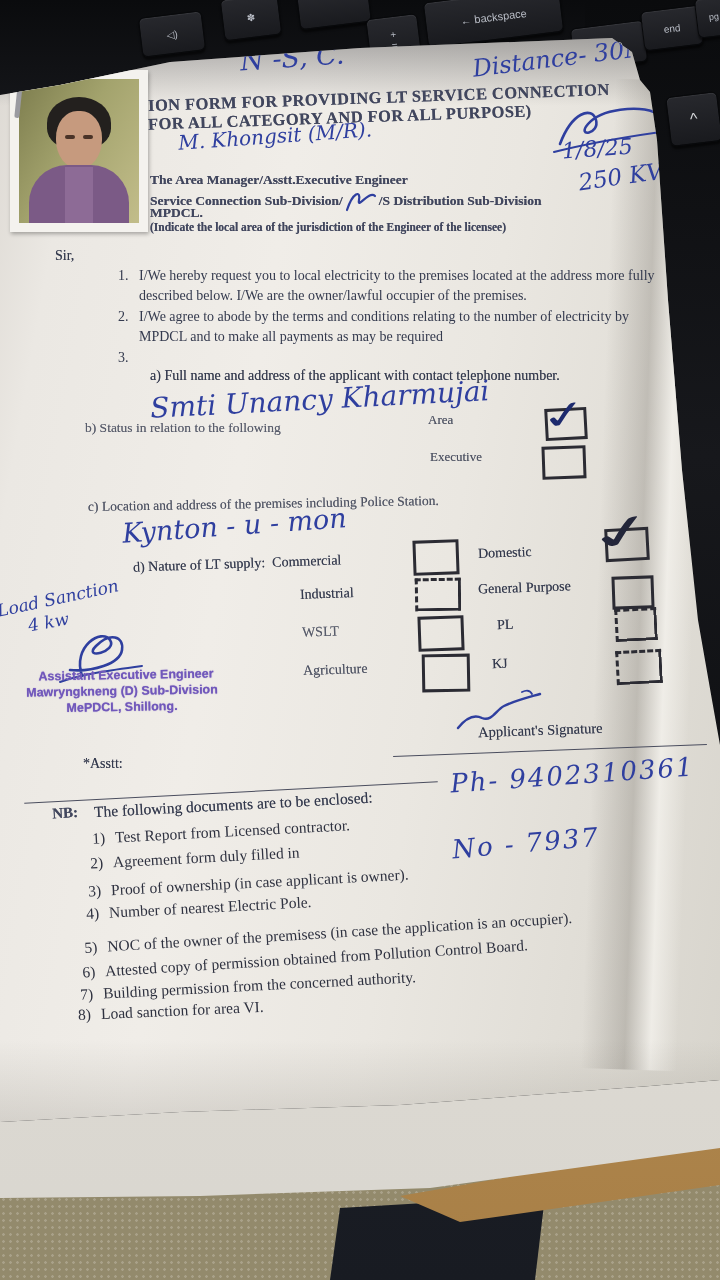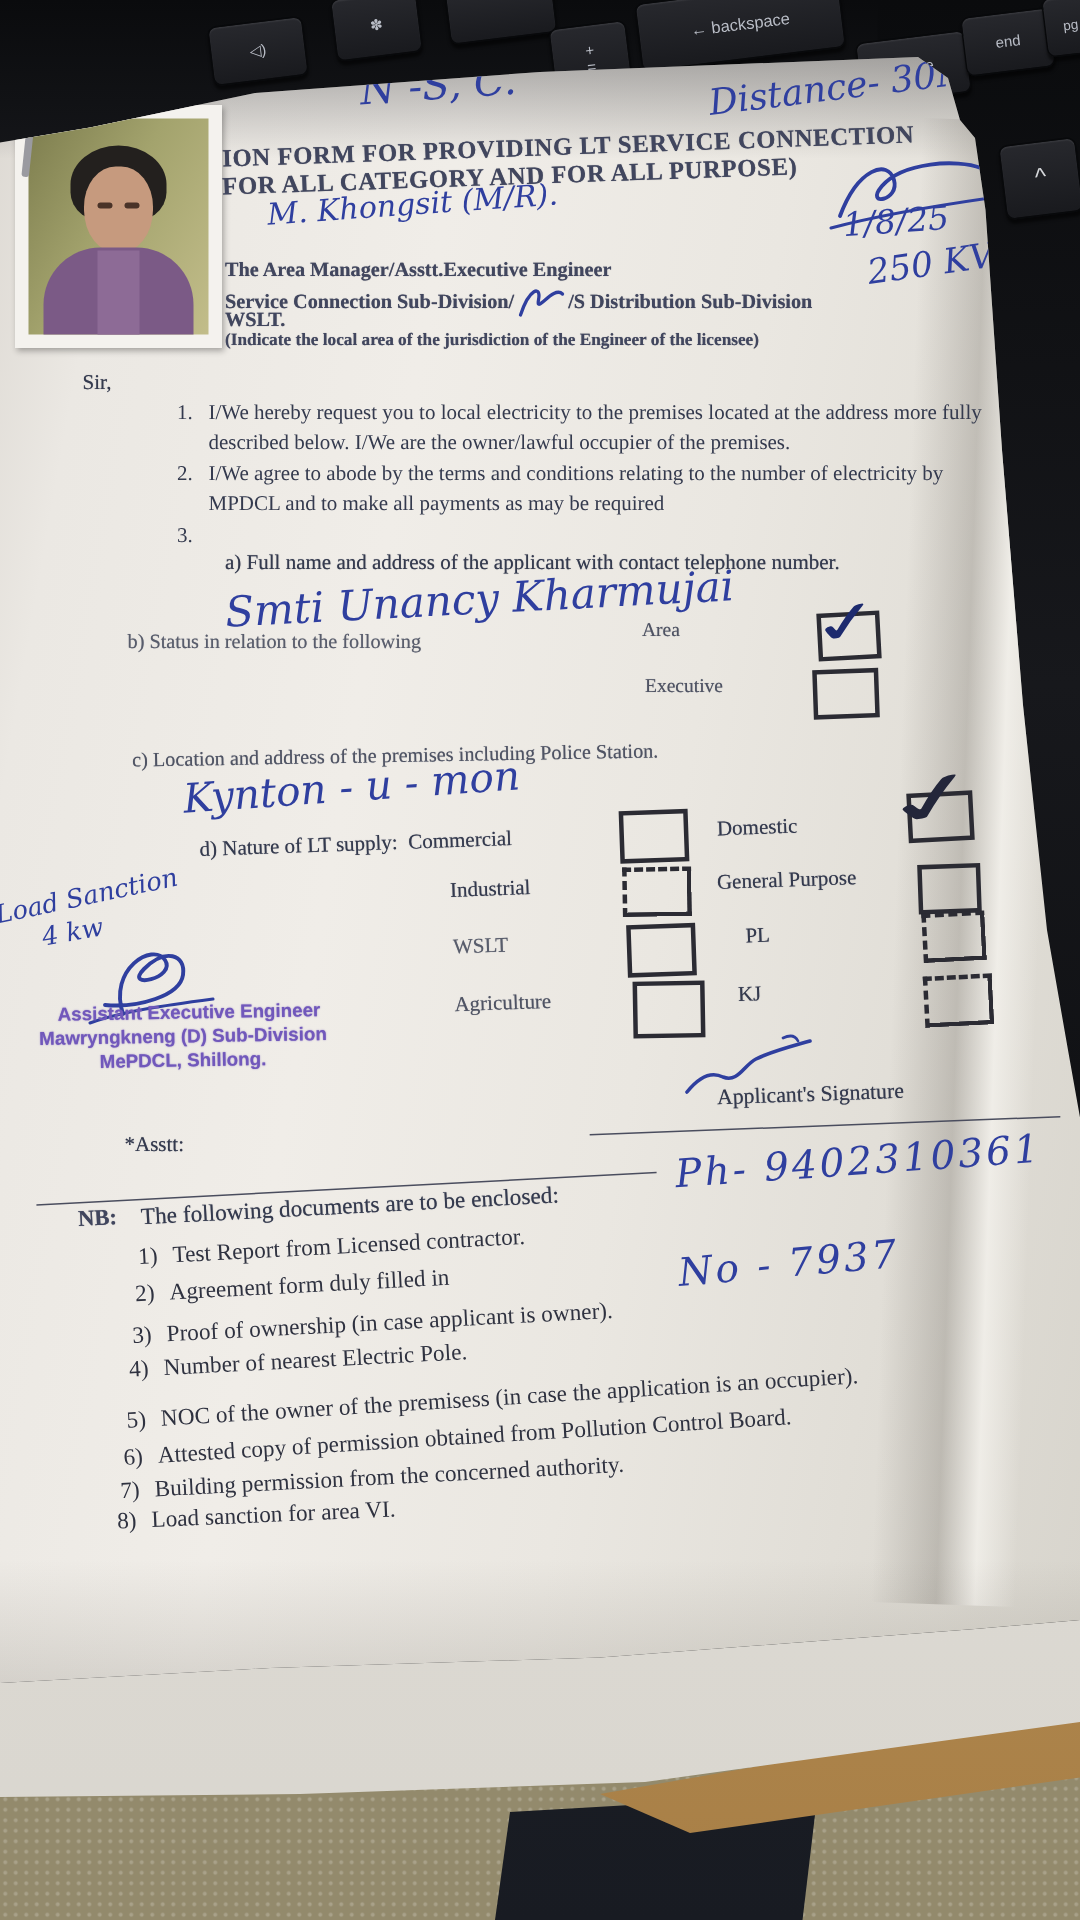--- a/index.html
+++ b/index.html
@@ -121,21 +121,21 @@
     <div class="abs hw" style="left:578px;top:162px;font-size:23px;transform:rotate(-8deg)">250 KVA.</div>
 
     <div class="abs print pb" style="left:150px;top:172px;font-size:13.5px">The Area Manager/Asstt.Executive Engineer</div>
     <div class="abs" style="left:150px;top:188px;display:flex;align-items:center">
       <span class="print pb" style="font-size:13.5px">Service Connection Sub-Division/</span>
       <svg class="ink" width="36" height="26" viewBox="0 0 36 26">
           <path d="M4 22 C 10 4, 18 2, 16 12 C 14 22, 26 2, 32 8" stroke-width="2.2"></path>
         </svg>
       <span class="print pb" style="font-size:13.5px">/S Distribution Sub-Division</span>
     </div>
-    <div class="abs print pb" style="left:150px;top:205px;font-size:13.5px">WSLT.</div>
+    <div class="abs print pb" style="left:150px;top:205px;font-size:13.5px">MPDCL.</div>
     <div class="abs print pb" style="left:150px;top:221px;font-size:11.5px">(Indicate the local area of the jurisdiction of the Engineer of the licensee)</div>
 
     <div class="abs print" style="left:55px;top:248px;font-size:14px">Sir,</div>
 
     <div class="abs clause" style="left:118px;top:266px;width:548px">
       <span class="cnum">1.</span>
       <span class="ctext">I/We hereby request you to local electricity to the premises located at the address more fully described below. I/We are the owner/lawful occupier of the premises.</span>
     </div>
     <div class="abs clause" style="left:118px;top:307px;width:552px">
       <span class="cnum">2.</span>

